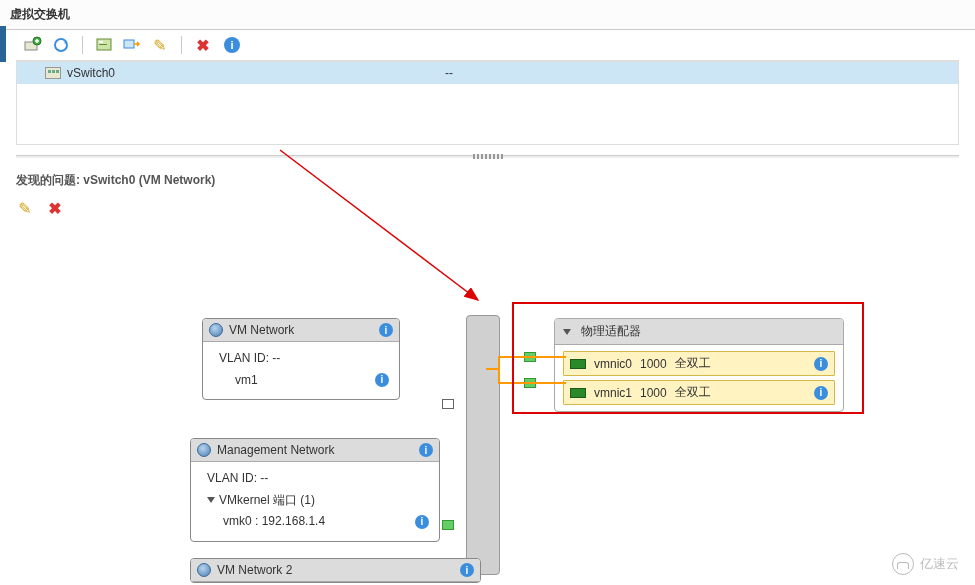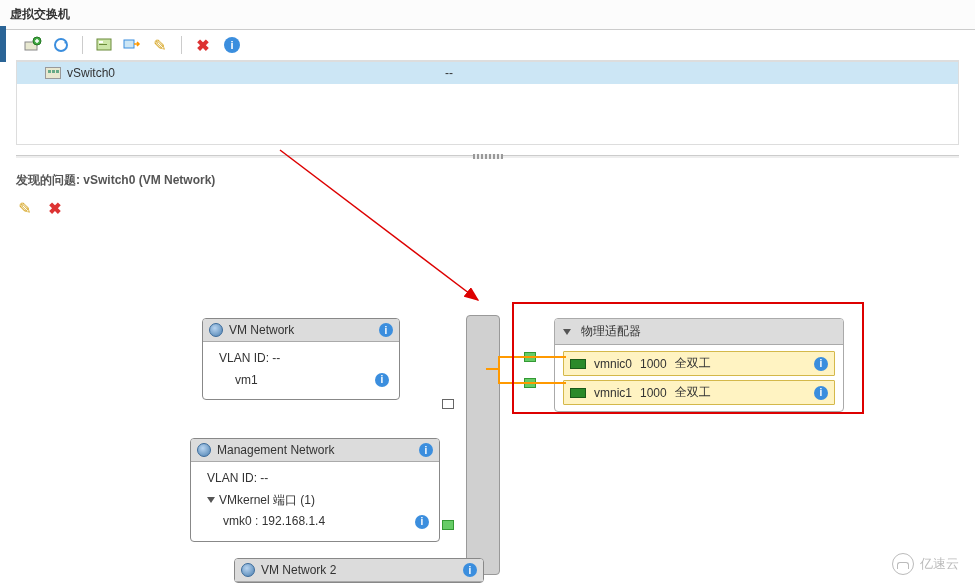--- a/index.html
+++ b/index.html
@@ -378,21 +378,21 @@
         <span class="tri"></span>
         <span>VMkernel 端口 (1)</span>
       </div>
       <div class="body-row indent">
         <span>vmk0 : 192.168.1.4</span>
         <span class="info-icon">i</span>
       </div>
     </div>
   </div>
 
-  <div class="card" style="left:190px;top:268px;width:250px;margin-left:44px;">
+  <div class="card" style="left:190px;top:268px;width:291px;">
     <div class="card-header">
       <span class="globe-icon"></span>
       <span>VM Network 2</span>
       <span class="info-icon">i</span>
     </div>
   </div>
 
   <div class="conn-port" style="left:442px;top:109px;"></div>
   <div class="conn-port green" style="left:442px;top:230px;"></div>
 

